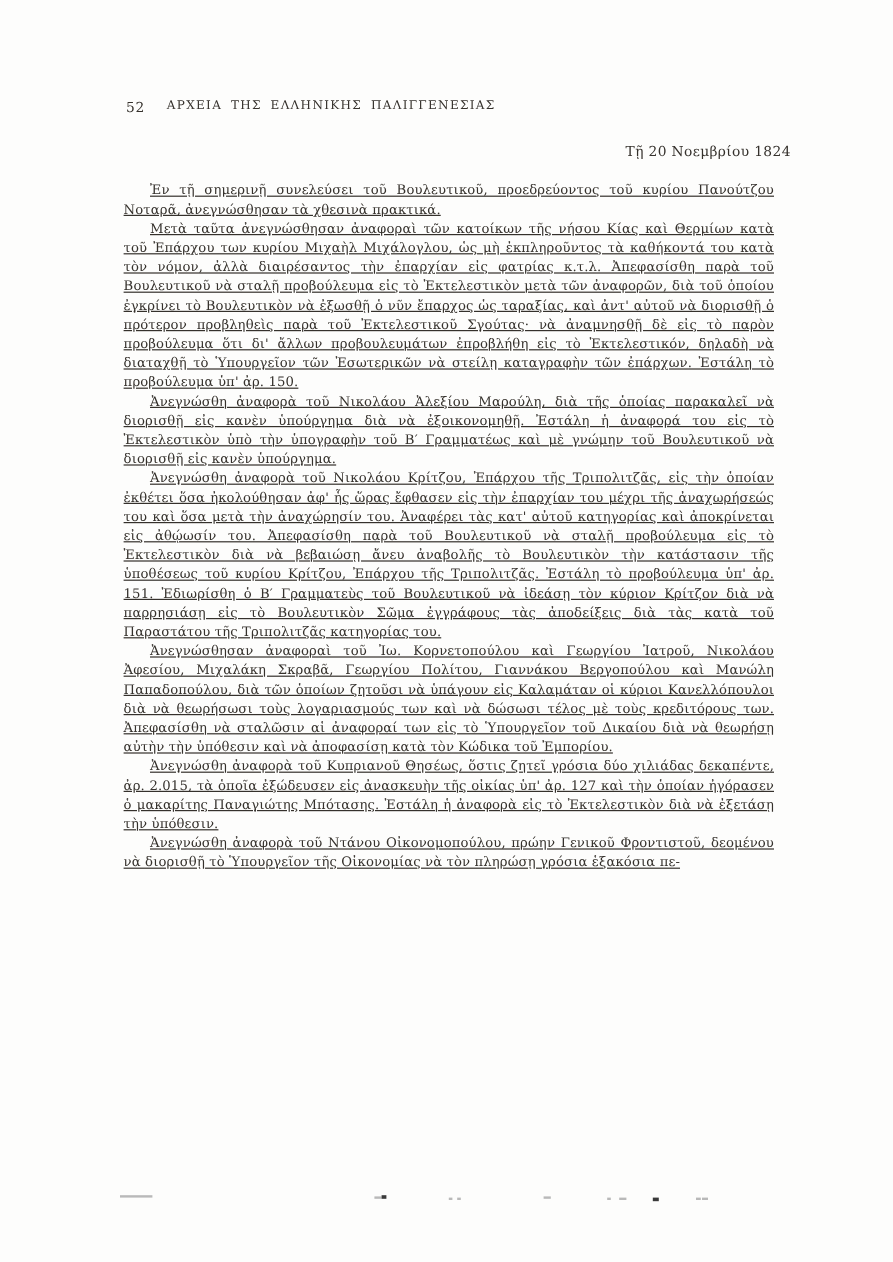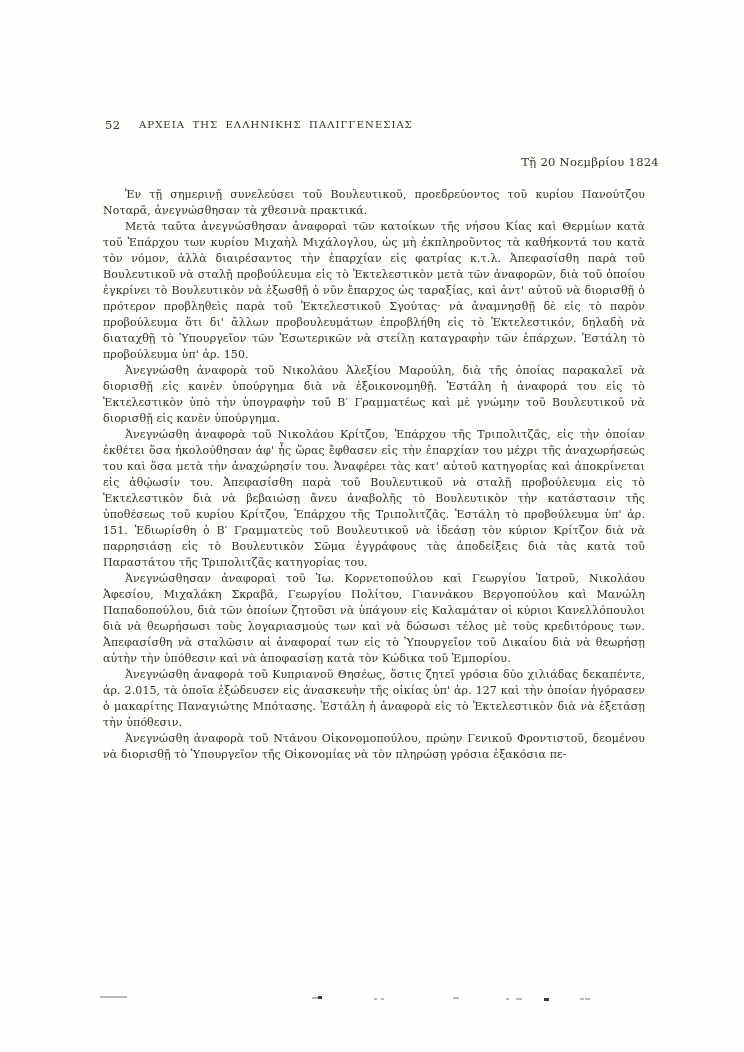--- a/index.html
+++ b/index.html
@@ -12,21 +12,20 @@
   }
   .page {
     position: absolute; inset: 0;
     background: #fdfdfc;
     color: #35312c;
   }
   .content {
     position: absolute;
     left: 103px; top: 82px;
     width: 542px;
-    margin-top: 36px;
   }
   .header-row {
     position: relative;
     height: 14px;
   }
   .page-number {
     position: absolute; left: 2px; top: 0;
     font-size: 11.5px;
     letter-spacing: 0.5px;
   }
@@ -46,20 +45,21 @@
     font-size: 11.5px;
     letter-spacing: 0.3px;
   }
   .body-text {
     position: absolute; left: 0; top: 69px;
     width: 542px;
     font-size: 11px;
     line-height: 16px;
     text-align: justify;
     letter-spacing: 0.1px;
+    text-decoration: underline;
   }
   .body-text p {
     margin: 0;
     text-indent: 22px;
   }
   .body-text .italic { font-style: italic; }
   .artifacts { position: absolute; left: 0; top: 0; width: 744px; height: 1052px; pointer-events: none; }
   .dash {
     position: absolute;
     background: #b9b9b9;

